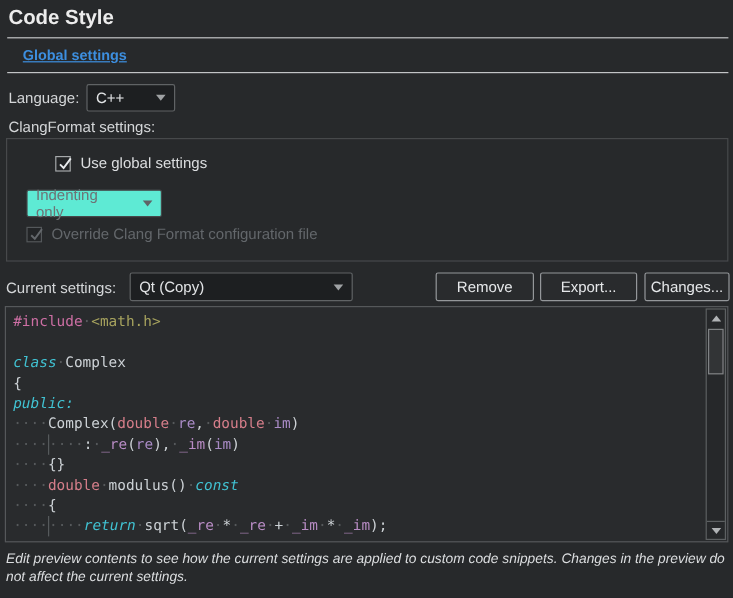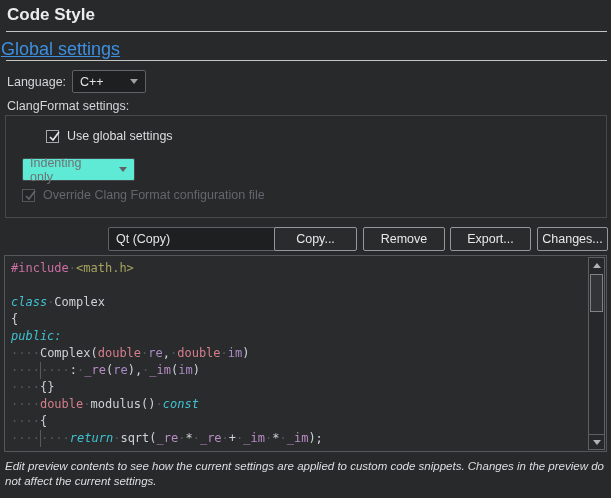--- a/index.html
+++ b/index.html
@@ -9,21 +9,21 @@
     background:#27292b;
     color:#d8dadc;
     overflow:hidden;
   }
   #app { position:relative; width:611px; height:498px; background:#27292b; }
 
   .page-title { position:absolute; left:7px; top:5px; font-size:17px; font-weight:bold; color:#ececec; }
   .sep { position:absolute; left:6px; right:4px; height:1px; background:#c2c4c6; }
   .sep1 { top:31px; }
   .sep2 { top:60px; }
-  .link { position:absolute; left:1px; top:39px; font-size:18px; color:#3d8fe0; text-decoration:underline; cursor:pointer; }
+  .link { position:absolute; left:19px; top:39px; font-size:12px; color:#3d8fe0; text-decoration:underline; cursor:pointer;font-weight:bold; }
 
   .label { font-size:12.5px; color:#d4d6d8; }
   .lang-label { position:absolute; left:7px; top:75px; }
   .cf-label { position:absolute; left:7px; top:99px; }
   .cur-label { position:absolute; left:5px; top:233px; }
 
   .combo {
     position:absolute; display:flex; align-items:center; justify-content:space-between;
     background:#1d1f21; border:1px solid #606365; border-radius:2px;
     padding:0 7px; font-size:12.5px; color:#e2e4e6; cursor:pointer;
@@ -131,25 +131,25 @@
 
   <div class="check-row row-override disabled">
     <span class="checkbox checked">
       <svg width="15" height="15" viewBox="0 0 15 15">
         <path d="M3 8 L6 11 L12 3" stroke="#63676b" stroke-width="1.6" fill="none"></path>
       </svg>
     </span>
     <span class="cblabel">Override Clang Format configuration file</span>
   </div>
 
+  <div class="label cur-label">Current settings:</div>
   <div class="combo combo-cur">
     <span>Qt (Copy)</span>
     <span class="chev"></span>
   </div>
-  <button class="btn btn-copy">Copy...</button>
   <button class="btn btn-remove">Remove</button>
   <button class="btn btn-export">Export...</button>
   <button class="btn btn-import">Changes...</button>
 
   <div class="editor">
     <div class="editor-content"><div class="code-line"><span class="tok-pp">#include</span><span class="tok-ws">·</span><span class="tok-str">&lt;math.h&gt;</span></div><div class="code-line"></div><div class="code-line"><span class="tok-kw">class</span><span class="tok-ws">·</span><span class="tok-txt">Complex</span></div><div class="code-line"><span class="tok-txt">{</span></div><div class="code-line"><span class="tok-kw">public:</span></div><div class="code-line"><span class="tok-ws">····</span><span class="tok-txt">Complex(</span><span class="tok-prim">double</span><span class="tok-ws">·</span><span class="tok-prm">re</span><span class="tok-txt">,</span><span class="tok-ws">·</span><span class="tok-prim">double</span><span class="tok-ws">·</span><span class="tok-prm">im</span><span class="tok-txt">)</span></div><div class="code-line"><span class="tok-ws">····</span><span class="tok-gd"></span><span class="tok-ws">····</span><span class="tok-txt">:</span><span class="tok-ws">·</span><span class="tok-fld">_re</span><span class="tok-txt">(</span><span class="tok-prm">re</span><span class="tok-txt">),</span><span class="tok-ws">·</span><span class="tok-fld">_im</span><span class="tok-txt">(</span><span class="tok-prm">im</span><span class="tok-txt">)</span></div><div class="code-line"><span class="tok-ws">····</span><span class="tok-txt">{}</span></div><div class="code-line"><span class="tok-ws">····</span><span class="tok-prim">double</span><span class="tok-ws">·</span><span class="tok-txt">modulus()</span><span class="tok-ws">·</span><span class="tok-kw">const</span></div><div class="code-line"><span class="tok-ws">····</span><span class="tok-txt">{</span></div><div class="code-line"><span class="tok-ws">····</span><span class="tok-gd"></span><span class="tok-ws">····</span><span class="tok-kw">return</span><span class="tok-ws">·</span><span class="tok-txt">sqrt(</span><span class="tok-fld">_re</span><span class="tok-ws">·</span><span class="tok-txt">*</span><span class="tok-ws">·</span><span class="tok-fld">_re</span><span class="tok-ws">·</span><span class="tok-txt">+</span><span class="tok-ws">·</span><span class="tok-fld">_im</span><span class="tok-ws">·</span><span class="tok-txt">*</span><span class="tok-ws">·</span><span class="tok-fld">_im</span><span class="tok-txt">);</span></div></div>
     <div class="scrollbar">
       <div class="scroll-btn scroll-up">
         <span class="tri-up"></span>
       </div>

